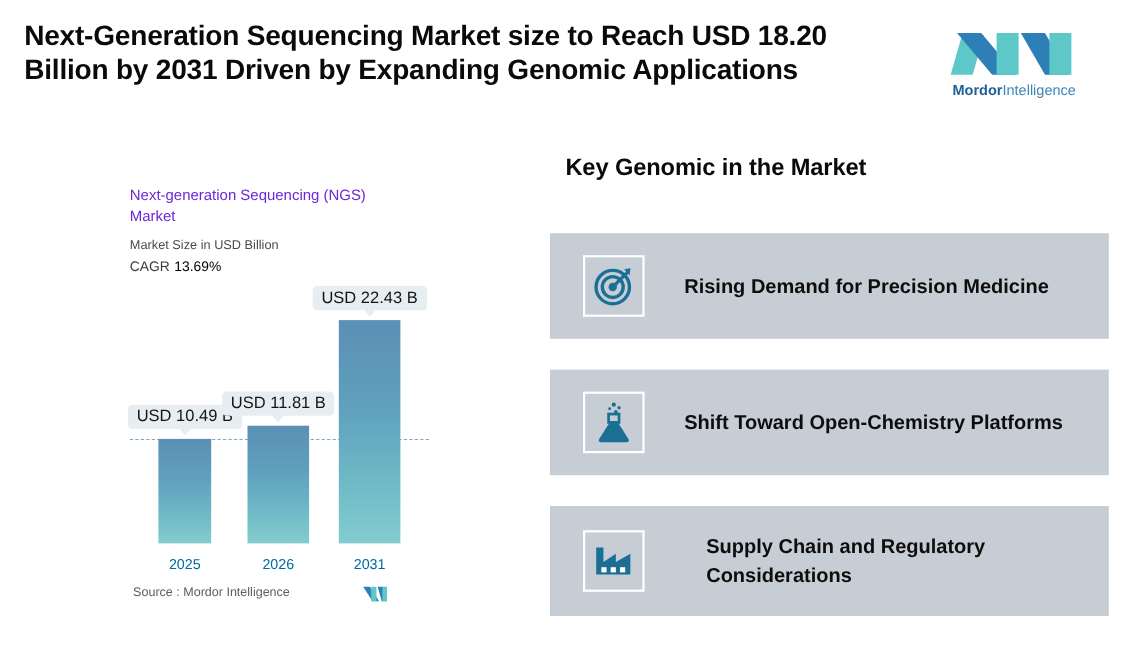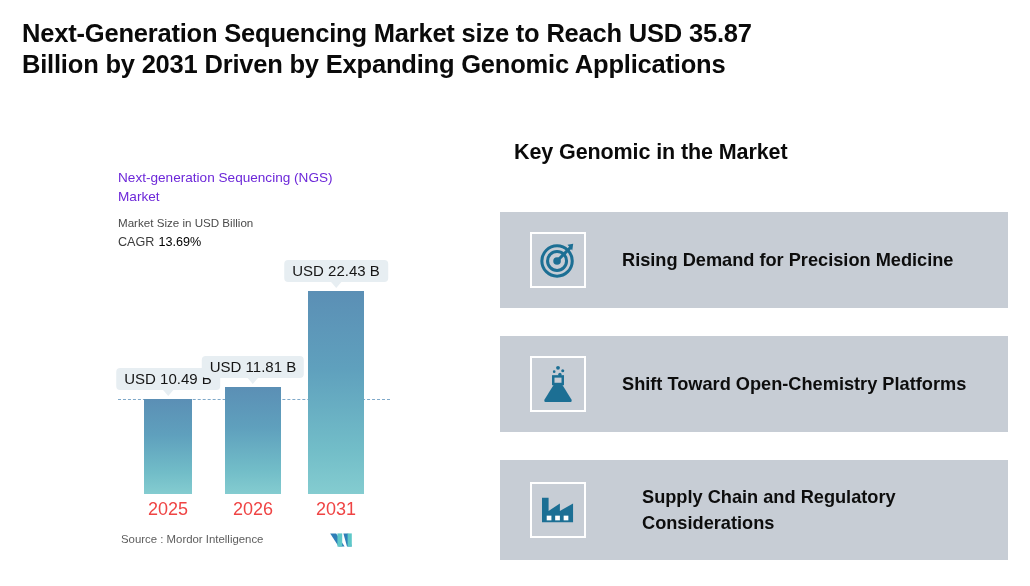--- a/index.html
+++ b/index.html
@@ -138,22 +138,22 @@
     border-left: 6px solid transparent;
     border-right: 6px solid transparent;
     border-top: 7px solid #e7eef2;
   }
 
   .bar-cat {
     position: absolute;
     left: 50%;
     transform: translateX(-50%);
     bottom: -26px;
-    font-size: 18px;
-    color: #ef4444;
+    font-size: 13px;
+    color: #0369a1;
     white-space: nowrap;
   }
 
   .chart-footer {
     position: absolute;
     left: 3px;
     top: 363px;
     width: 286px;
     height: 22px;
   }
@@ -216,22 +216,34 @@
     font-weight: bold;
     color: #0d0d0d;
     max-width: 350px;
   }
 </style>
 </head>
 <body>
 
 <div id="root">
 
-  <div class="headline">Next-Generation Sequencing Market size to Reach USD 35.87 Billion by 2031 Driven by Expanding Genomic Applications</div>
-
+  <div class="headline">Next-Generation Sequencing Market size to Reach USD 18.20 Billion by 2031 Driven by Expanding Genomic Applications</div>
+
+  <div class="brand-logo">
+    <svg class="brand-mark" viewBox="0 0 120 52">
+      <polygon points="6,48 6,12 26,12 26,48" fill="#5ec8c8" transform="skewX(-16) translate(10,0)"></polygon>
+      <polygon points="8,10 30,10 62,48 40,48" fill="#2e7eb8"></polygon>
+      <polygon points="44,10 64,10 64,48 44,48" fill="#5ec8c8"></polygon>
+      <polygon points="66,10 88,10 110,48 88,48" fill="#2e7eb8"></polygon>
+      <polygon points="92,10 112,10 112,48 92,48" fill="#5ec8c8"></polygon>
+    </svg>
+    <div class="brand-wordmark">
+      <span class="brand-word-a">Mordor</span><span class="brand-word-b">Intelligence</span>
+    </div>
+  </div>
 
   <div class="chart-panel">
 
     <div class="chart-title">Next-generation Sequencing (NGS) Market</div>
     <div class="chart-subtitle">Market Size in USD Billion</div>
     <div class="chart-cagr"><span>CAGR</span><span class="cagr-value">13.69%</span></div>
 
     <div class="plot">
 
       <div class="baseline"></div>

